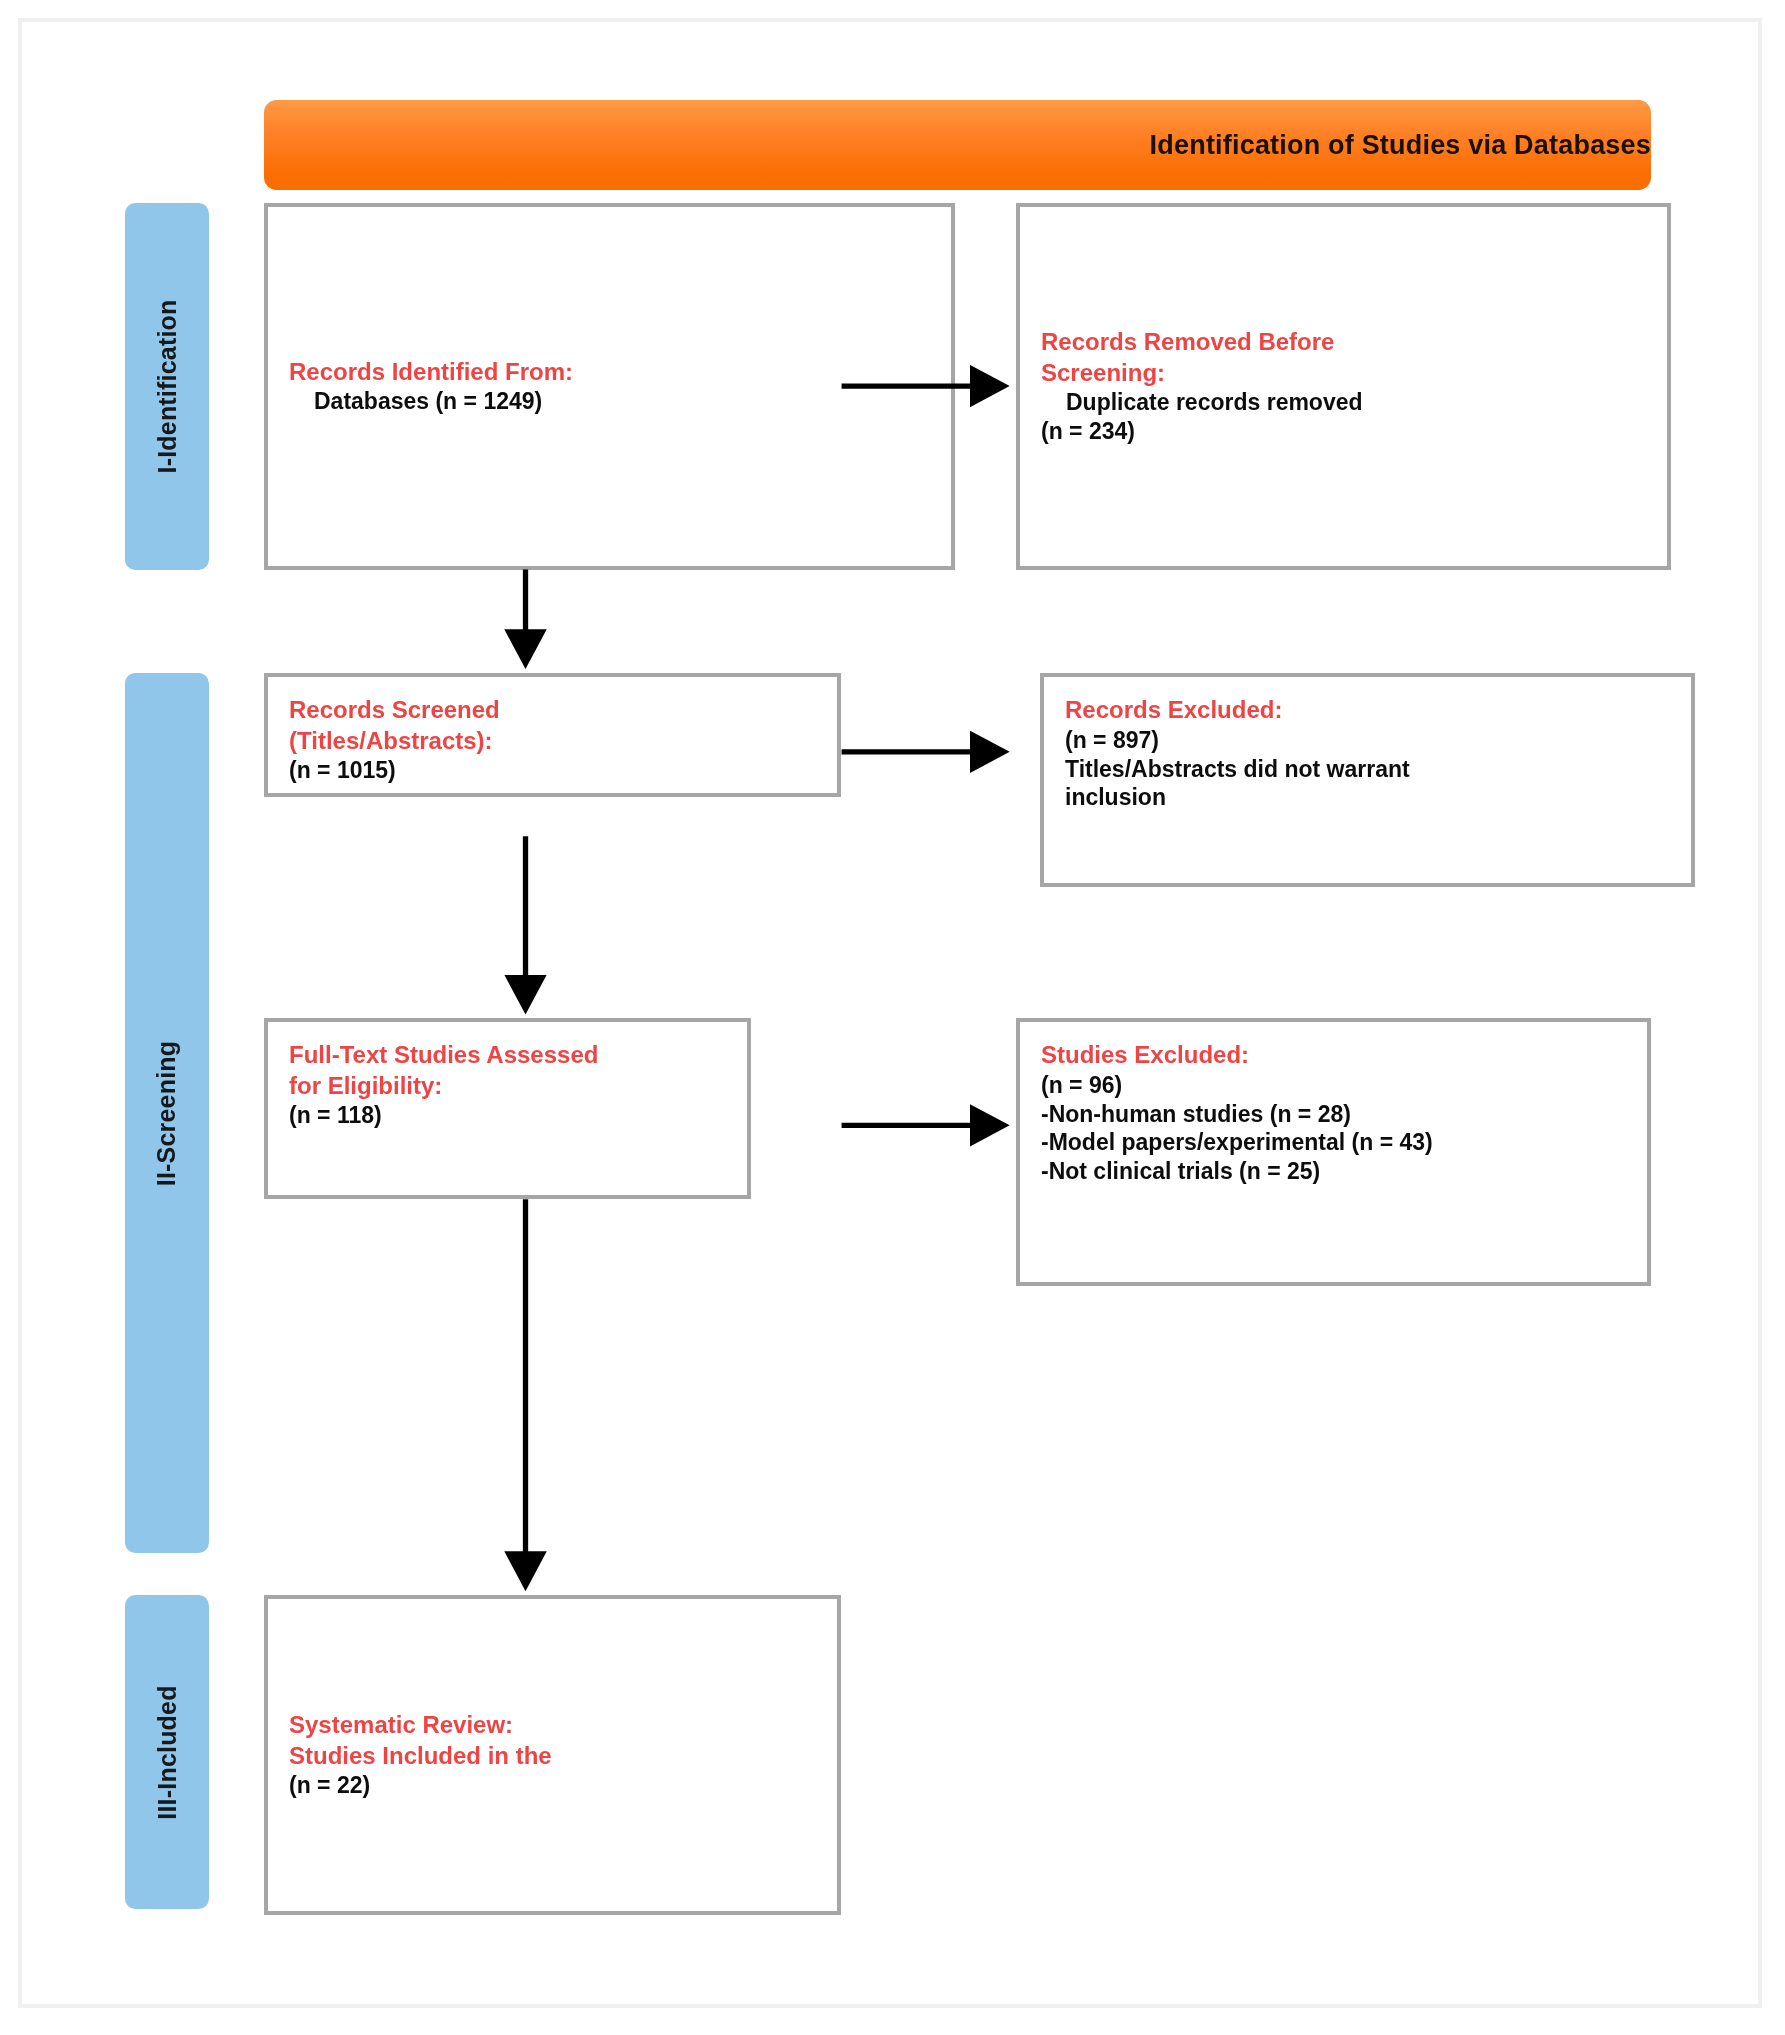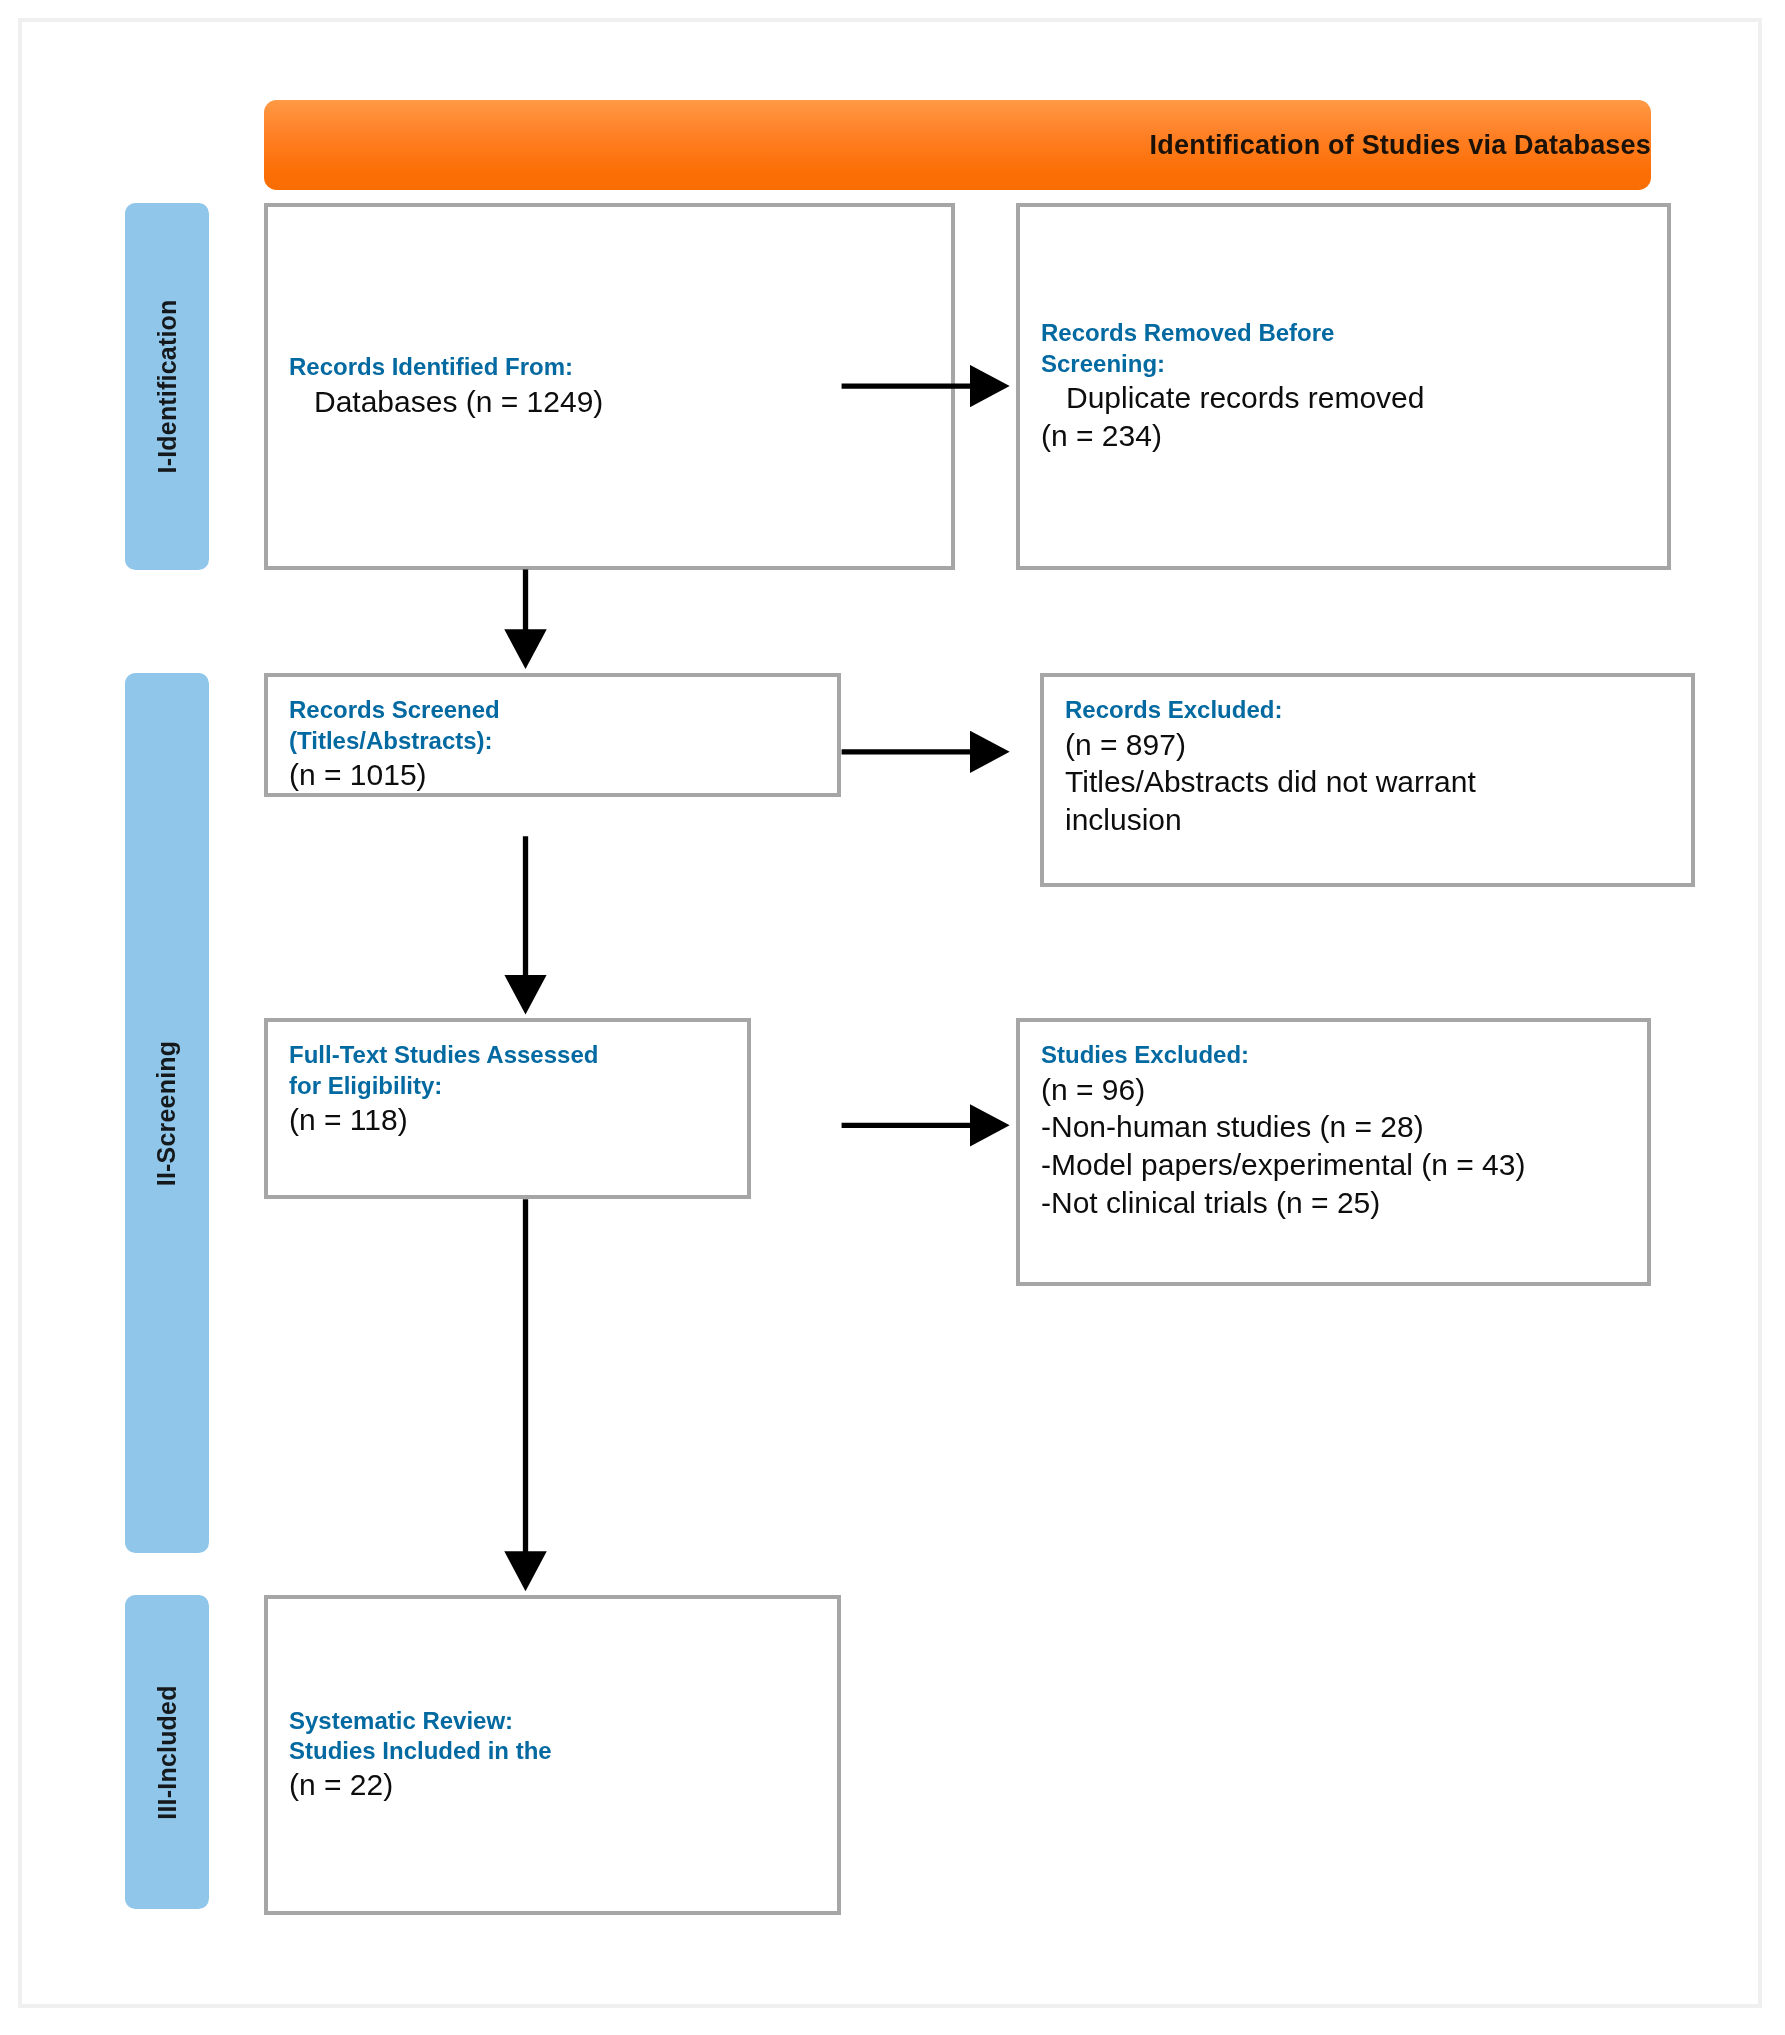--- a/index.html
+++ b/index.html
@@ -81,27 +81,27 @@
     border: 4.3px solid #a6a6a6;
     background: #ffffff;
     padding: 0 21px;
     display: flex;
     flex-direction: column;
     justify-content: center;
   }
   .flow-box .bx-head {
     font-size: 24px;
     font-weight: bold;
-    color: #0369a1;
+    color: #ef4444;
     line-height: 1.26;
     margin: 0;
   }
   .flow-box .bx-line {
-    font-size: 30px;
-    font-weight: normal;
+    font-size: 23px;
+    font-weight: bold;
     color: #0d0d0d;
     line-height: 1.26;
     margin: 0;
   }
   .flow-box .bx-line.indent { padding-left: 25px; }
 
   #box-identified   { left: 264px;  top: 203px;  width: 691px; height: 367px; }
   #box-removed      { left: 1016px; top: 203px;  width: 655px; height: 367px; }
   #box-screened     { left: 264px;  top: 673px; width: 577px; height: 124px; }
   #box-rec-excluded { left: 1016px; top: 673px; width: 655px; height: 214px; margin-left: 24px; }

